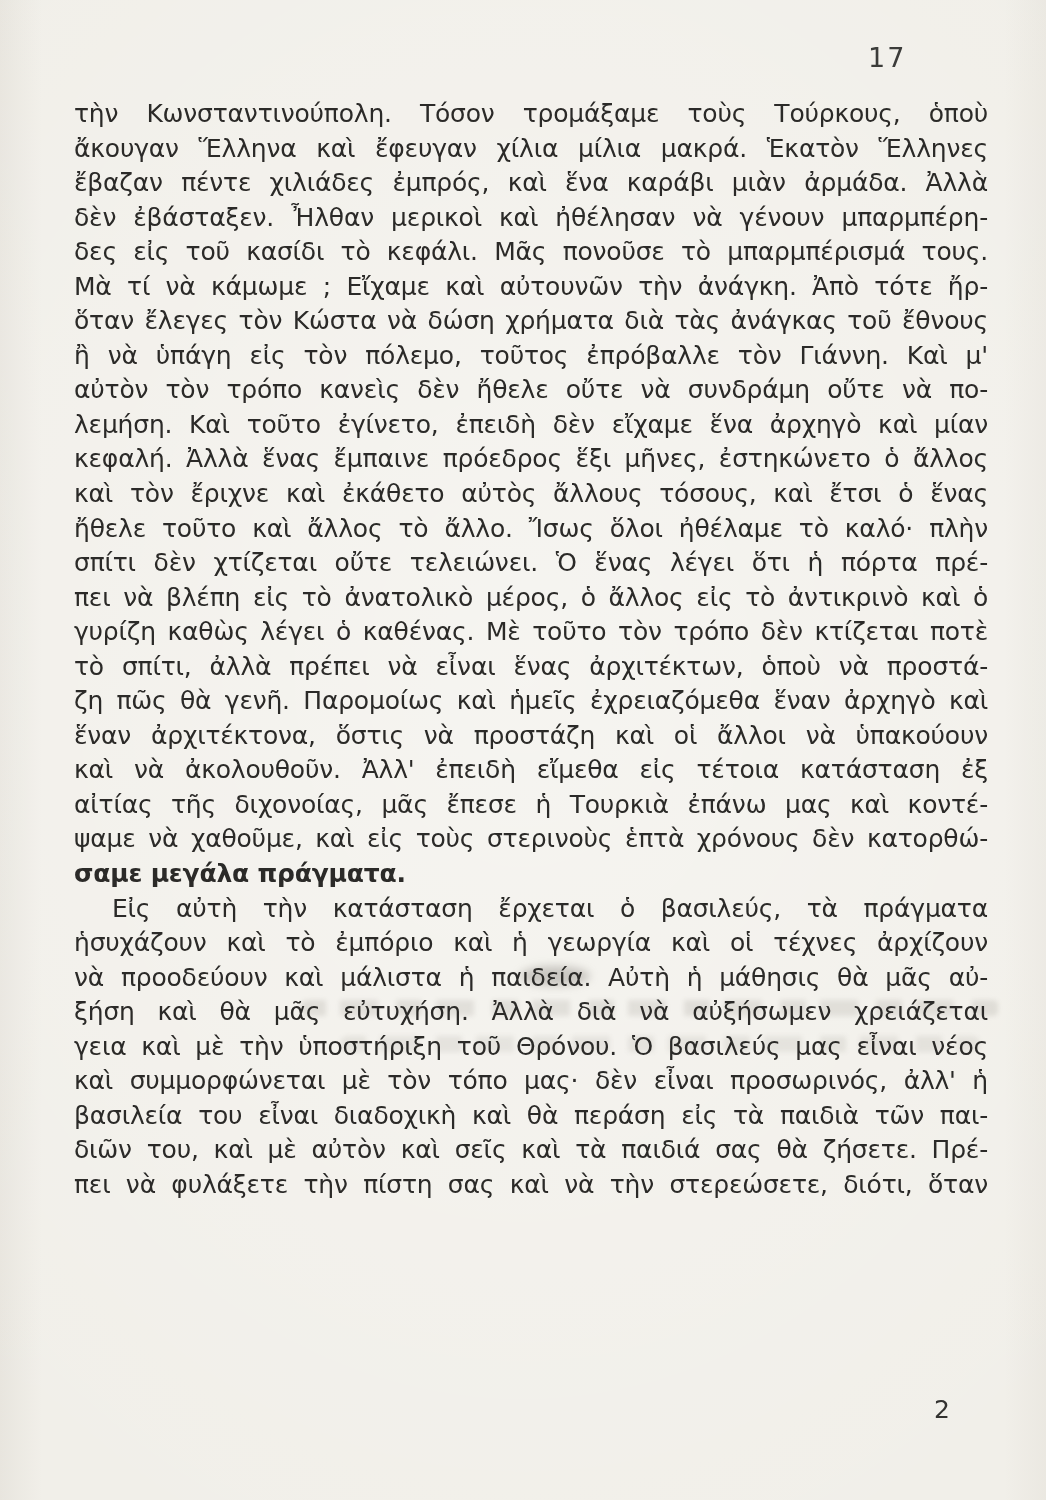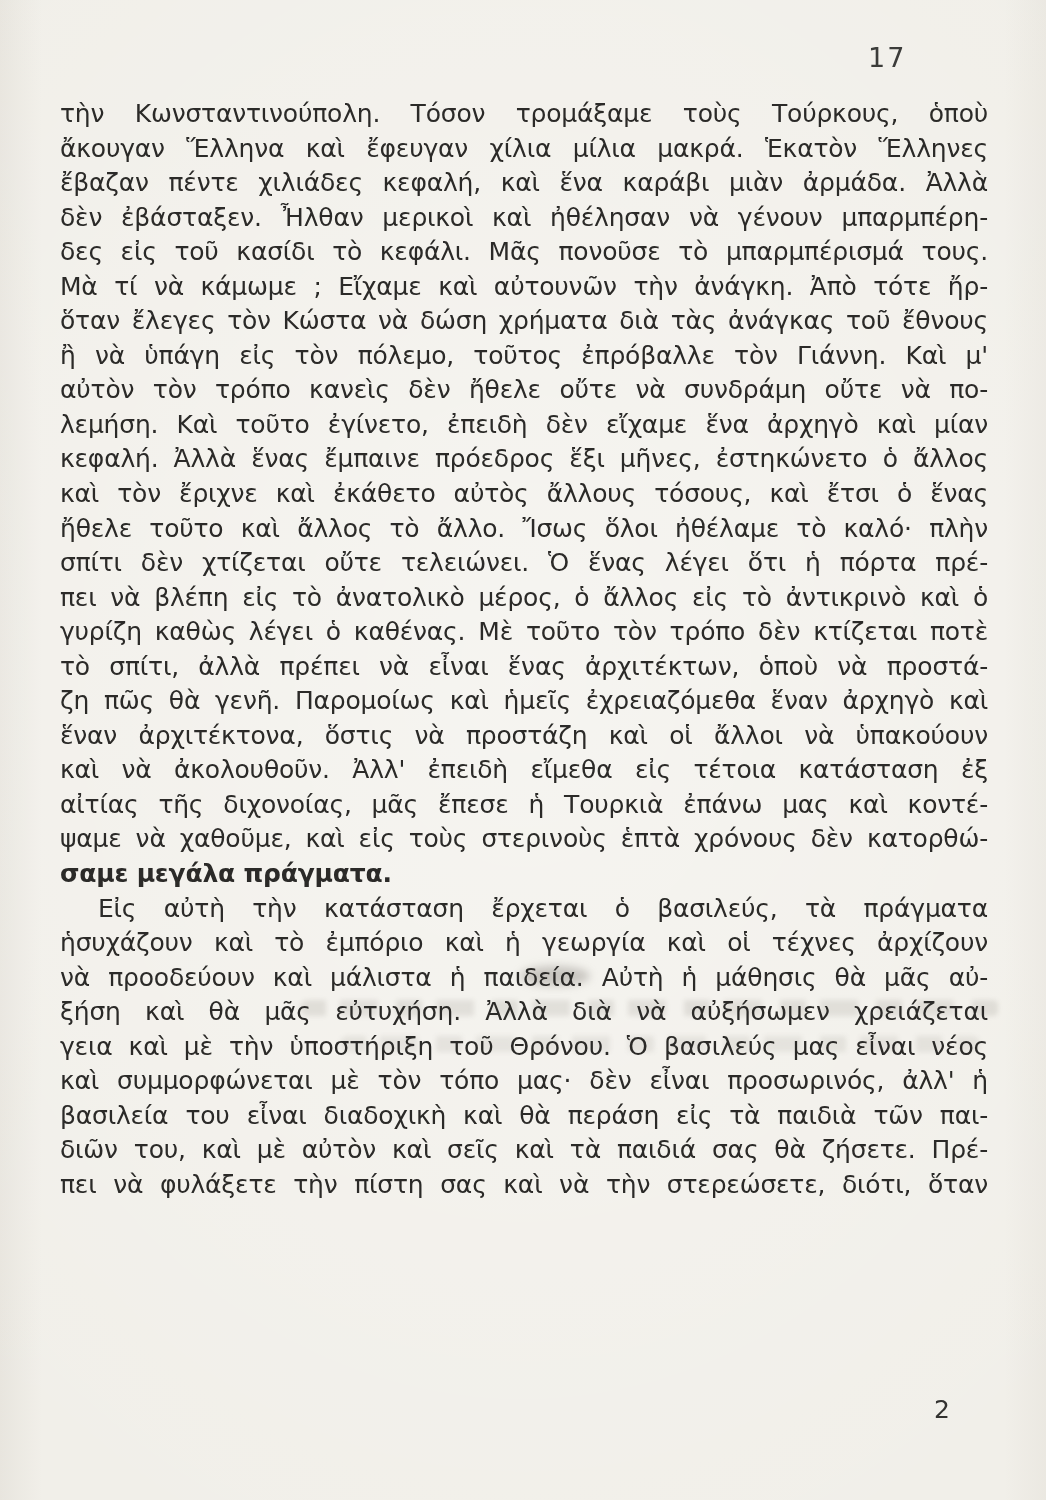--- a/index.html
+++ b/index.html
@@ -38,20 +38,21 @@
     color: #2b2a28;
     font-size: 25px;
     line-height: 34.55px;
     letter-spacing: -0.2px;
   }
   .line {
     text-align: justify;
     text-align-last: justify;
     height: 34.55px;
     white-space: nowrap;
+    margin-left: 14px;
   }
   .line.end {
     text-align-last: left;
     font-weight: bold;
   }
   .line.indent {
     text-indent: 38px;
   }
   .signature-number {
     position: absolute;
@@ -89,21 +90,21 @@
 
   <div class="page-number-top">17</div>
 
   <div class="ghost ghost-band" style="left:300px; top:1000px; width:700px;"></div>
   <div class="ghost ghost-band" style="left:340px; top:1036px; width:640px; opacity:0.12;"></div>
   <div class="smudge" style="left:520px; top:966px; width:70px; height:20px;"></div>
 
   <div class="text-block">
     <div class="line">τὴν Κωνσταντινούπολη. Τόσον τρομάξαμε τοὺς Τούρκους, ὁποὺ</div>
     <div class="line">ἄκουγαν Ἕλληνα καὶ ἔφευγαν χίλια μίλια μακρά. Ἑκατὸν Ἕλληνες</div>
-    <div class="line">ἔβαζαν πέντε χιλιάδες κεφαλή, καὶ ἕνα καράβι μιὰν ἀρμάδα. Ἀλλὰ</div>
+    <div class="line">ἔβαζαν πέντε χιλιάδες ἐμπρός, καὶ ἕνα καράβι μιὰν ἀρμάδα. Ἀλλὰ</div>
     <div class="line">δὲν ἐβάσταξεν. Ἦλθαν μερικοὶ καὶ ἠθέλησαν νὰ γένουν μπαρμπέρη-</div>
     <div class="line">δες εἰς τοῦ κασίδι τὸ κεφάλι. Μᾶς πονοῦσε τὸ μπαρμπέρισμά τους.</div>
     <div class="line">Μὰ τί νὰ κάμωμε ; Εἴχαμε καὶ αὐτουνῶν τὴν ἀνάγκη. Ἀπὸ τότε ἤρ-</div>
     <div class="line">ὅταν ἔλεγες τὸν Κώστα νὰ δώση χρήματα διὰ τὰς ἀνάγκας τοῦ ἔθνους</div>
     <div class="line">ἢ νὰ ὑπάγη εἰς τὸν πόλεμο, τοῦτος ἐπρόβαλλε τὸν Γιάννη. Καὶ μ'</div>
     <div class="line">αὐτὸν τὸν τρόπο κανεὶς δὲν ἤθελε οὔτε νὰ συνδράμη οὔτε νὰ πο-</div>
     <div class="line">λεμήση. Καὶ τοῦτο ἐγίνετο, ἐπειδὴ δὲν εἴχαμε ἕνα ἀρχηγὸ καὶ μίαν</div>
     <div class="line">κεφαλή. Ἀλλὰ ἕνας ἔμπαινε πρόεδρος ἕξι μῆνες, ἐστηκώνετο ὁ ἄλλος</div>
     <div class="line">καὶ τὸν ἔριχνε καὶ ἐκάθετο αὐτὸς ἄλλους τόσους, καὶ ἔτσι ὁ ἕνας</div>
     <div class="line">ἤθελε τοῦτο καὶ ἄλλος τὸ ἄλλο. Ἴσως ὅλοι ἠθέλαμε τὸ καλό· πλὴν</div>

